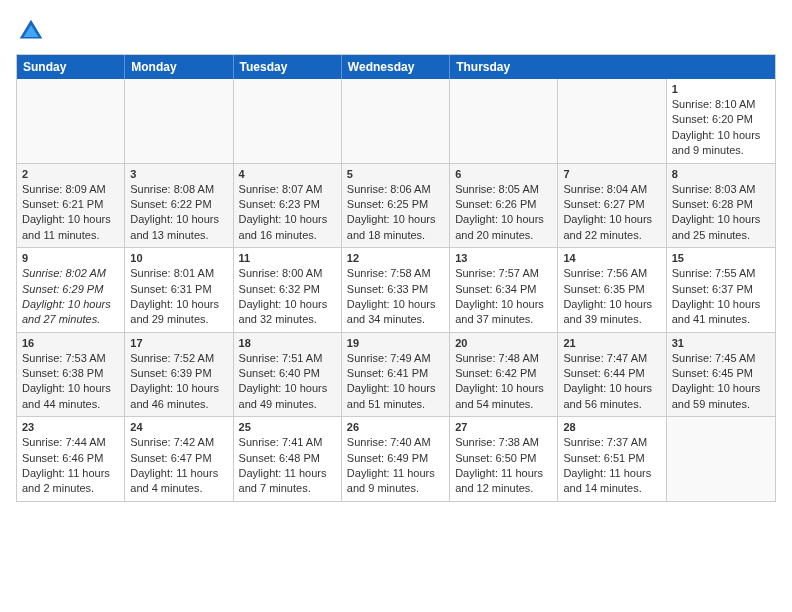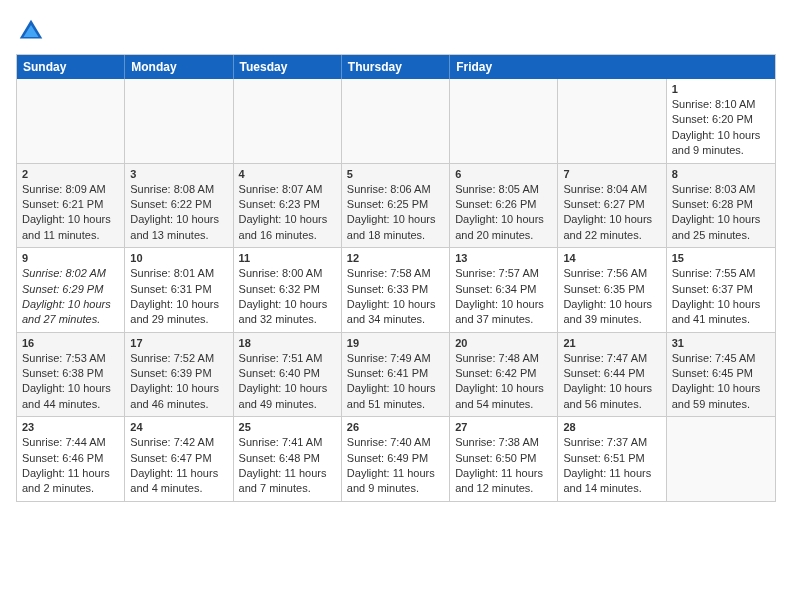--- a/index.html
+++ b/index.html
@@ -126,22 +126,22 @@
       <div class="month-title"></div>
       <div class="location"></div>
     </div>
   </div>
 
   <div class="calendar">
     <div class="cal-header">
     <div class="cal-header-cell">Sunday</div>
         <div class="cal-header-cell">Monday</div>
         <div class="cal-header-cell">Tuesday</div>
+        <div class="cal-header-cell">Wednesday</div>
         <div class="cal-header-cell">Thursday</div>
-        <div class="cal-header-cell">Friday</div>
       </div>
     <div class="cal-body">
     <div class="cal-row">
           <div class="cal-cell empty"></div>
           <div class="cal-cell empty"></div>
           <div class="cal-cell empty"></div>
           <div class="cal-cell empty"></div>
           <div class="cal-cell empty"></div>
           <div class="cal-cell empty"></div>
           <div class="cal-cell">

